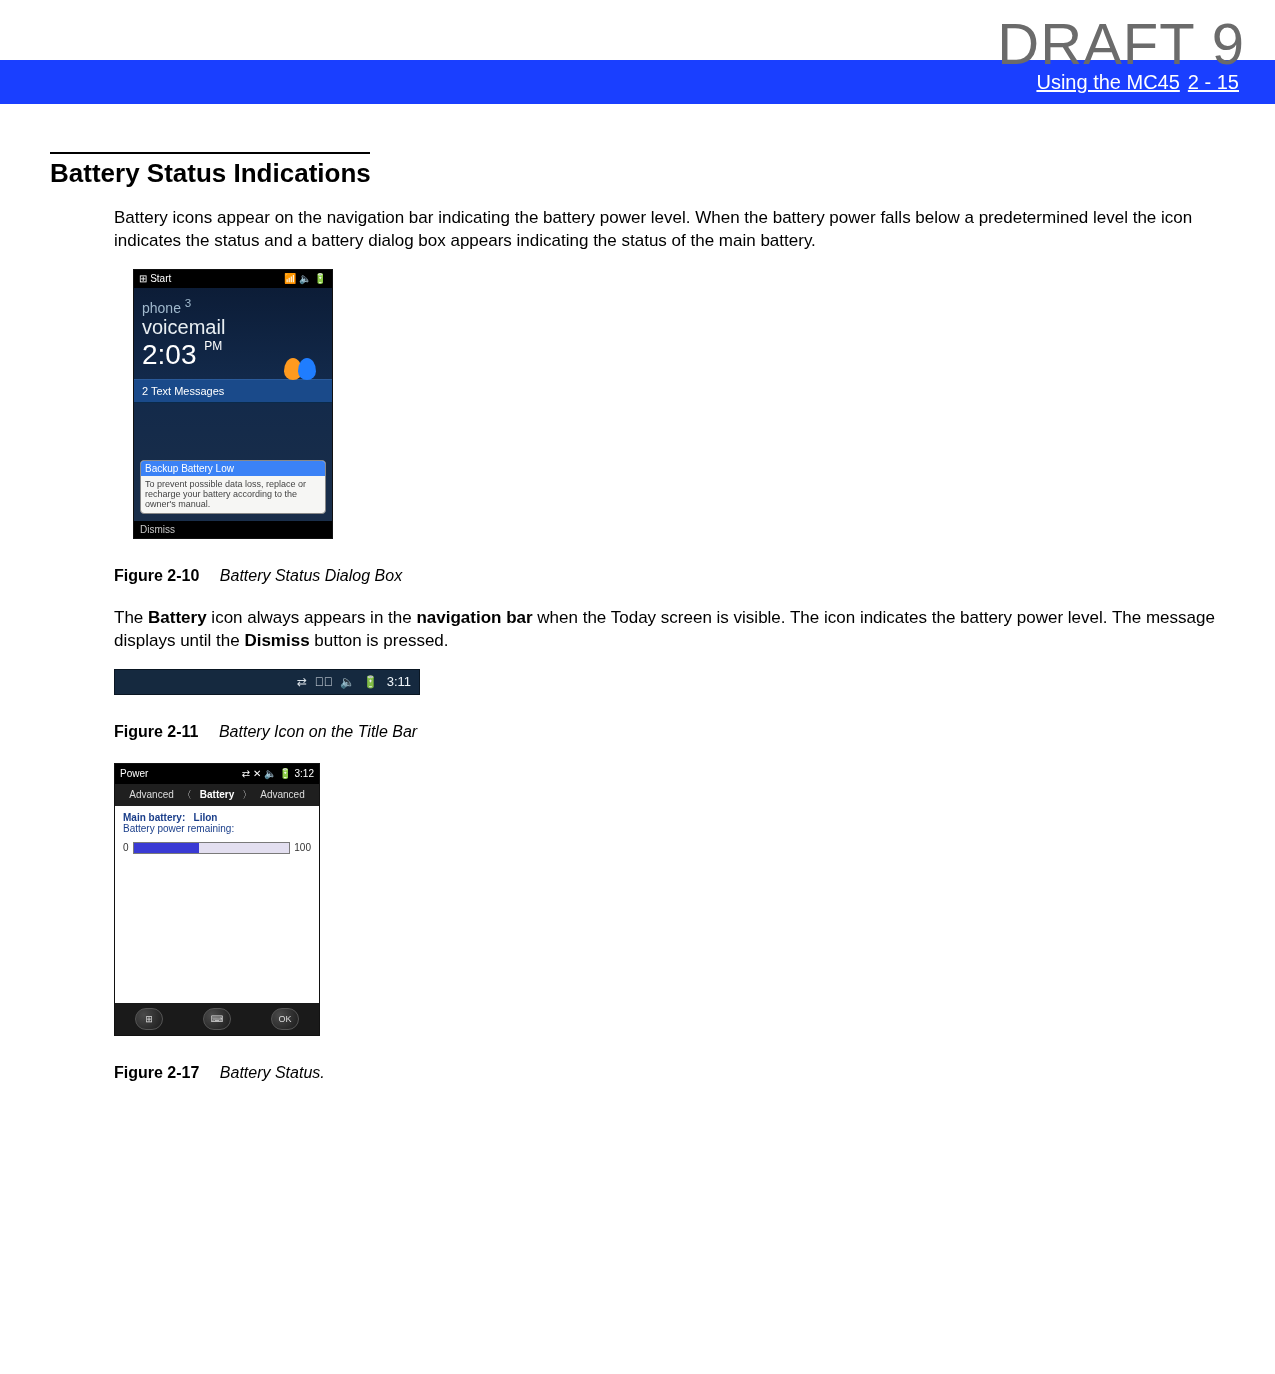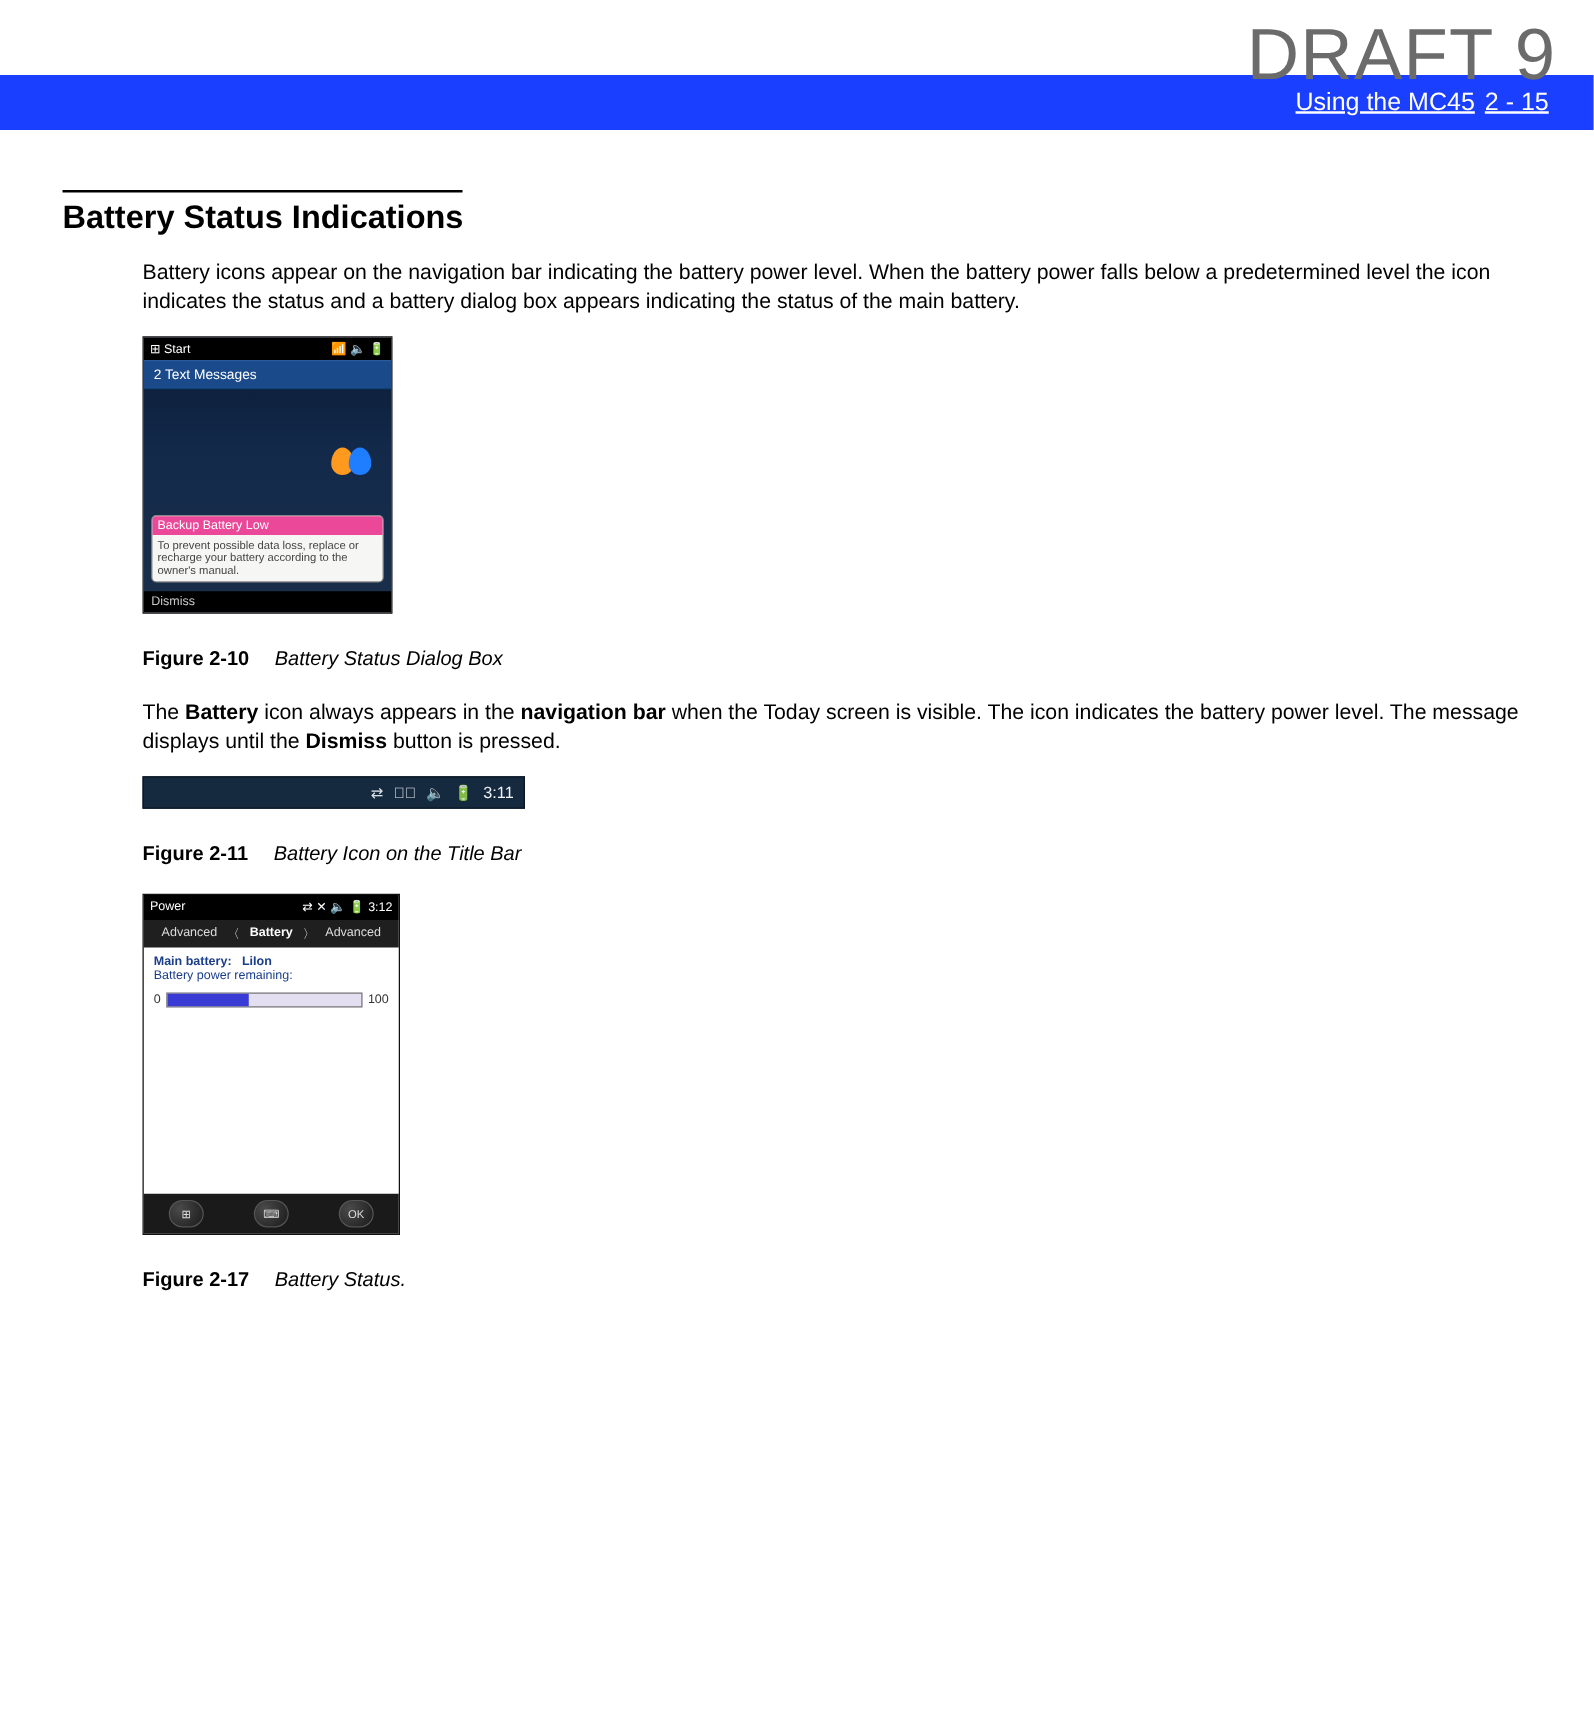--- a/index.html
+++ b/index.html
@@ -56,25 +56,26 @@
     p.para .b { font-weight: bold; }
     .fig-caption {
       font-size: 16px;
       margin: 28px 0 22px 0;
     }
     .fig-caption .fig-num { font-weight: bold; margin-right: 16px; }
     .fig-caption .fig-title { font-style: italic; }
     
     .fig210 {
       width: 200px;
-      height: 222px;
+      height: 270px;
       background: linear-gradient(180deg, #0b1a33 0%, #12294a 40%, #1b2f4a 100%);
       position: relative;
       overflow: hidden;
       border: 1px solid #111;
+      margin-left: 19px;
     }
     .fig210 .top {
       background: #000;
       color: #fff;
       font-size: 10px;
       height: 18px;
       display: flex;
       align-items: center;
       padding: 0 5px;
       justify-content: space-between;
@@ -103,21 +104,21 @@
       position: absolute;
       left: 6px; right: 6px; bottom: 24px;
       background: #f6f6f4;
       border: 1px solid #888;
       border-radius: 4px;
       font-size: 9px;
       color: #444;
       padding: 4px;
     }
     .fig210 .popup .title {
-      background: #ec4899;
+      background: #3b82f6;
       color: #fff;
       font-size: 10px;
       padding: 2px 4px;
       margin: -4px -4px 3px -4px;
       border-radius: 3px 3px 0 0;
     }
     .fig210 .bottombar {
       position: absolute; bottom:0; left:0; right:0;
       background: #000;
       color: #c8c8c8;
@@ -203,20 +204,25 @@
   <div class="section-rule"></div>
   <h2 class="section-title">Battery Status Indications</h2>
 
   <div class="body-text">
     <p class="para">Battery icons appear on the navigation bar indicating the battery power level. When the battery power falls below a predetermined level the icon indicates the status and a battery dialog box appears indicating the status of the main battery.</p>
 
     <div class="fig210">
       <div class="top">
         <span><span class="win">⊞ </span><span>Start</span></span>
         <span>📶 🔈 🔋</span>
+      </div>
+      <div class="phone-block">
+        <div class="lbl"><span>phone</span> <sup>3</sup></div>
+        <div class="voicemail">voicemail</div>
+        <div class="time"><span>2:03</span> <span style="font-size:12px;vertical-align:top;">PM</span></div>
       </div>
       <div class="balloons">
           <span class="b1"></span>
           <span class="b2"></span>
         </div>
       <div class="msgbar">2 Text Messages</div>
       <div class="popup">
         <div class="title">Backup Battery Low</div>
         <div>To prevent possible data loss, replace or recharge your battery according to the owner's manual.</div>
       </div>

